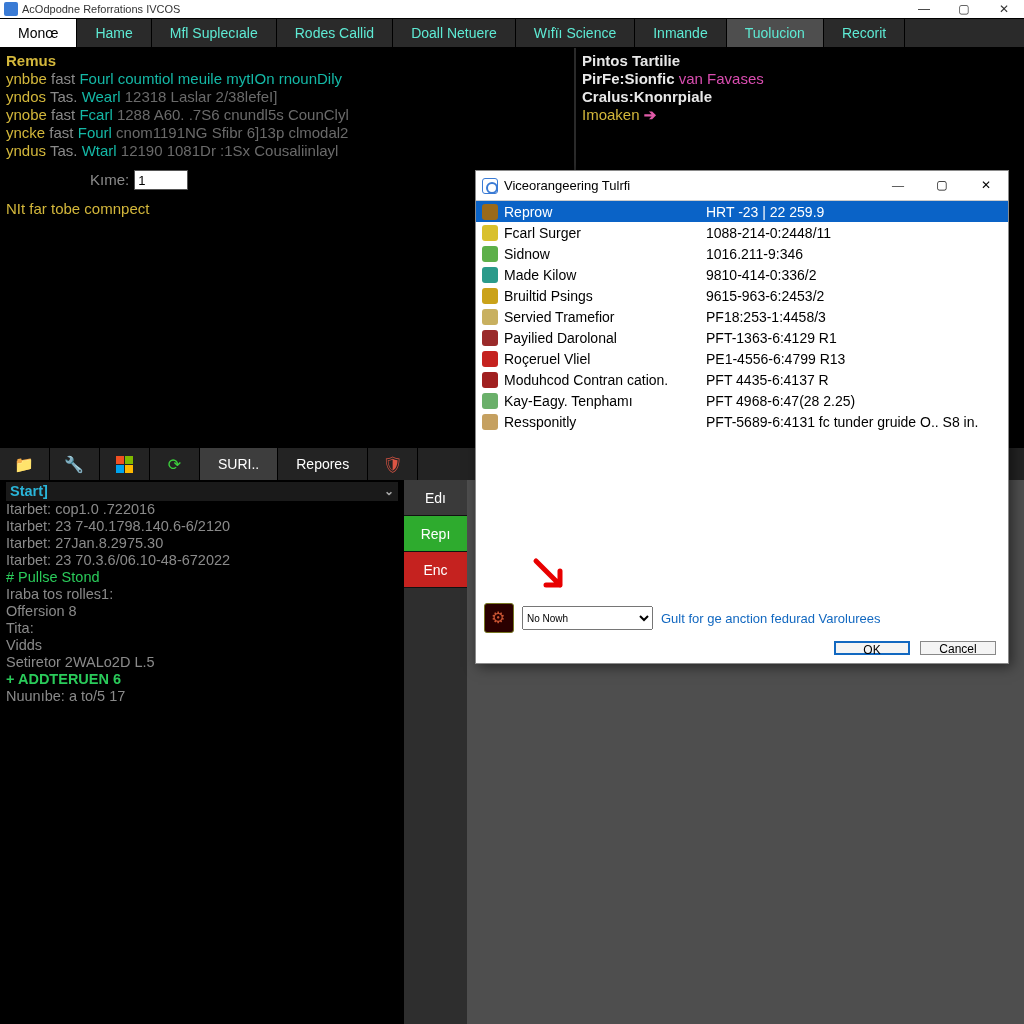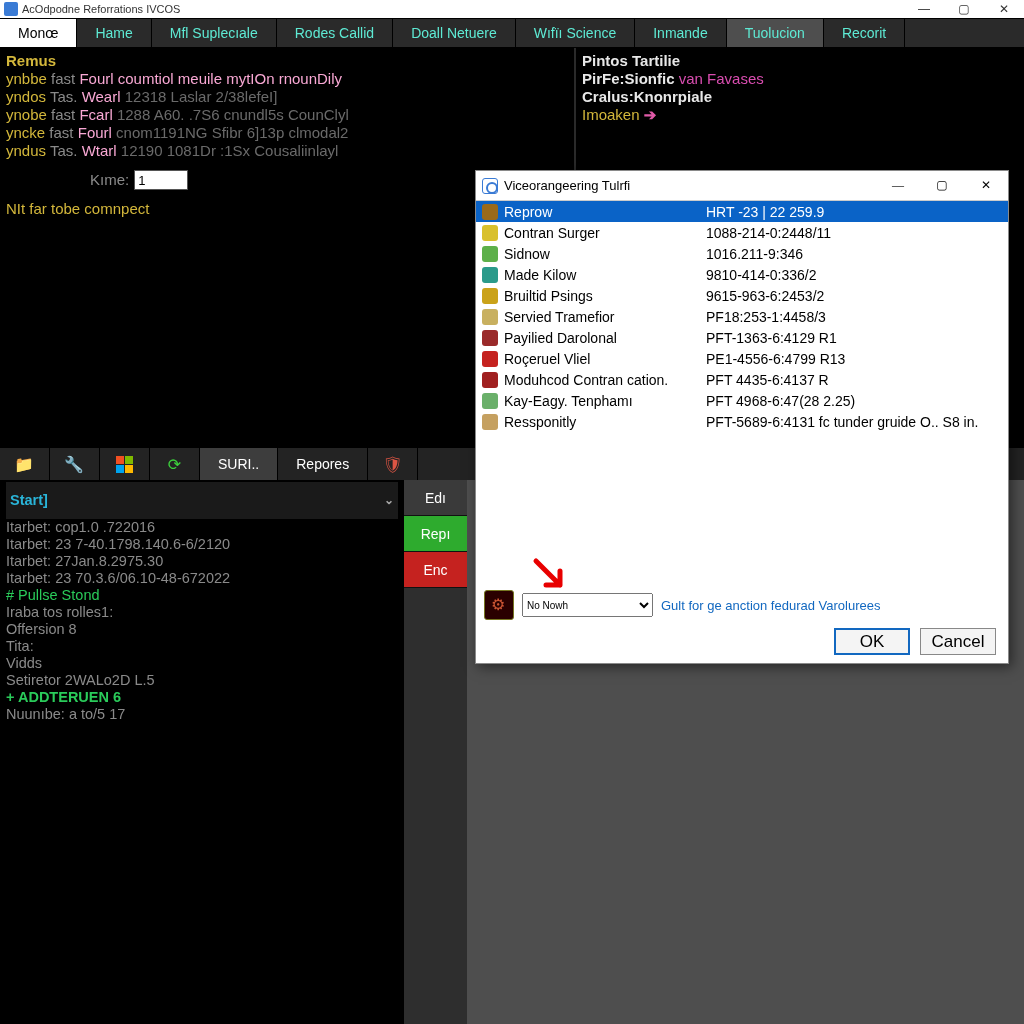--- a/index.html
+++ b/index.html
@@ -18,41 +18,41 @@
   .tab { padding: 0 18px; line-height:28px; font-size:14px; color:#5eead4; border-right:1px solid #000; cursor:pointer; white-space: nowrap; }
   .tab.active { background:#fff; color:#000; }
   .tab.alt { background:#4e4e4e; }
 
   
   .upper { height: 400px; display:flex; border-top: 1px solid #000; }
   .left-pane { width: 574px; background:#000; padding: 4px 6px; font-family: Consolas, "Courier New", monospace; font-size:15px; line-height:18px; position:relative; }
   .right-pane { flex:1; background:#000; border-left: 2px solid #2a2a2a; padding: 4px 6px; font-family: Consolas, monospace; font-size:15px; line-height:18px; }
 
   .c-yellow { color:#d3b73b; }
-  .c-orange { color:#f9a8d4; }
+  .c-orange { color:#14b8a6; }
   .c-gray { color:#8a8a8a; }
   .c-dark { color:#6a6a6a; }
   .c-white { color:#e8e8e8; font-weight:bold; }
   .c-green { color:#2acb5a; }
   .c-magenta { color:#d94db0; }
   .c-arrow { color:#e05aa8; font-weight:bold; }
 
   .kme-row { position:absolute; top: 122px; left: 90px; display:flex; align-items:center; gap:5px; }
   .kme-row input { width: 54px; height: 20px; font-size:13px; padding: 0 3px; background:#fff; border:1px solid #555; }
 
   
   .midbar { height: 33px; background:#232323; border-top:1px solid #000; display:flex; align-items:stretch; }
   .midbtn { width: 50px; display:flex; align-items:center; justify-content:center; font-size:16px; color:#ddd; border-right:1px solid #000; cursor:pointer; }
   .midbtn.txt { width:auto; padding:0 18px; font-size:14px; color:#fff; }
   .midbtn.txt.active { background:#3d3d3d; }
 
   
   .bottom { height: 544px; display:flex; }
   .term { width: 404px; background:#000; position:relative; font-family: Consolas, monospace; font-size:14.5px; line-height:17px; padding:2px 6px; }
-  .term .hdr { background:#1a1a1a; color:#2ab5d9; font-weight:bold; padding:10px 4px; display:flex; justify-content:space-between; }
+  .term .hdr { background:#1a1a1a; color:#2ab5d9; font-weight:bold; padding:1px 4px; display:flex; justify-content:space-between; }
   .term .hdr .scroll { color:#aaa; font-size:12px; cursor:pointer; }
   .sidebar2 { width: 63px; background:#2e2e2e; display:flex; flex-direction:column; }
   .sbtn { height:36px; display:flex; align-items:center; justify-content:center; font-size:14px; color:#fff; border-bottom:1px solid #111; cursor:pointer; }
   .sbtn.green { background:#2eab2e; }
   .sbtn.red { background:#c5221f; }
   .gray-bk { flex:1; background:#4e4e4e; }
 
   
   .dialog { position:absolute; left:475px; top:170px; width:534px; height:494px; background:#fff; border:1px solid #8a8a8a; box-shadow: 3px 3px 12px rgba(0,0,0,.5); display:flex; flex-direction:column; font-size:14px;justify-content:flex-end; }
   .dlg-titlebar { height:30px; display:flex; align-items:center; padding-left:6px; border-bottom:1px solid #ccc; }
@@ -69,21 +69,21 @@
   .row .rval { flex:1; white-space:nowrap; overflow:hidden; }
   .row.sel { background:#0a63c7; color:#fff; }
 
   .dlg-foot { padding:8px; display:flex; flex-direction:column; gap:8px; }
   .foot-row1 { display:flex; align-items:center; gap:8px; }
   .foot-row1 .ficon { width:30px; height:30px; background:#2a0000; border:1px solid #772; border-radius:3px; position:relative; }
   .foot-row1 .ficon::after { content:"⚙"; color:#c53; position:absolute; left:6px; top:4px; font-size:16px; }
   .foot-row1 select { width: 131px; height:24px; font-size:10px; }
   .foot-row1 .flink { color:#1268c0; cursor:pointer; font-size:13px; }
   .foot-row2 { display:flex; justify-content:flex-end; gap:10px; padding-right:4px; }
-  .dlg-btn { width:76px; height:27px; border:1px solid #888; background:#f4f4f4; font-size:17px; cursor:pointer; }
+  .dlg-btn { width:76px; height:14px; border:1px solid #888; background:#f4f4f4; font-size:12px; cursor:pointer; }
   .dlg-btn.primary { border:2px solid #1268c0; }
 
   .arrow { position:absolute; left:530px; top:555px; pointer-events:none; z-index:50; }
   .arrow svg { width:44px; height:44px; }
 
   .ic-brown { background:#9a6a1a; }
   .ic-yellow { background:#d9c02c; }
   .ic-green { background:#5db04a; }
   .ic-teal { background:#2a9a8a; }
   .ic-gold { background:#caa219; }
@@ -206,21 +206,21 @@
       </div>
     </div>
     <div class="dlg-list">
       <div class="row sel">
           <span class="ricon ic-brown"></span>
           <span class="rlabel">Reprow</span>
           <span class="rval">HRT -23 | 22 259.9</span>
         </div>
       <div class="row">
           <span class="ricon ic-yellow"></span>
-          <span class="rlabel">Contran Surger</span>
+          <span class="rlabel">Fcarl Surger</span>
           <span class="rval">1088-214-0:2448/11</span>
         </div>
       <div class="row">
           <span class="ricon ic-green"></span>
           <span class="rlabel">Sidnow</span>
           <span class="rval">1016.211-9:346</span>
         </div>
       <div class="row">
           <span class="ricon ic-teal"></span>
           <span class="rlabel">Made Kilow</span>

